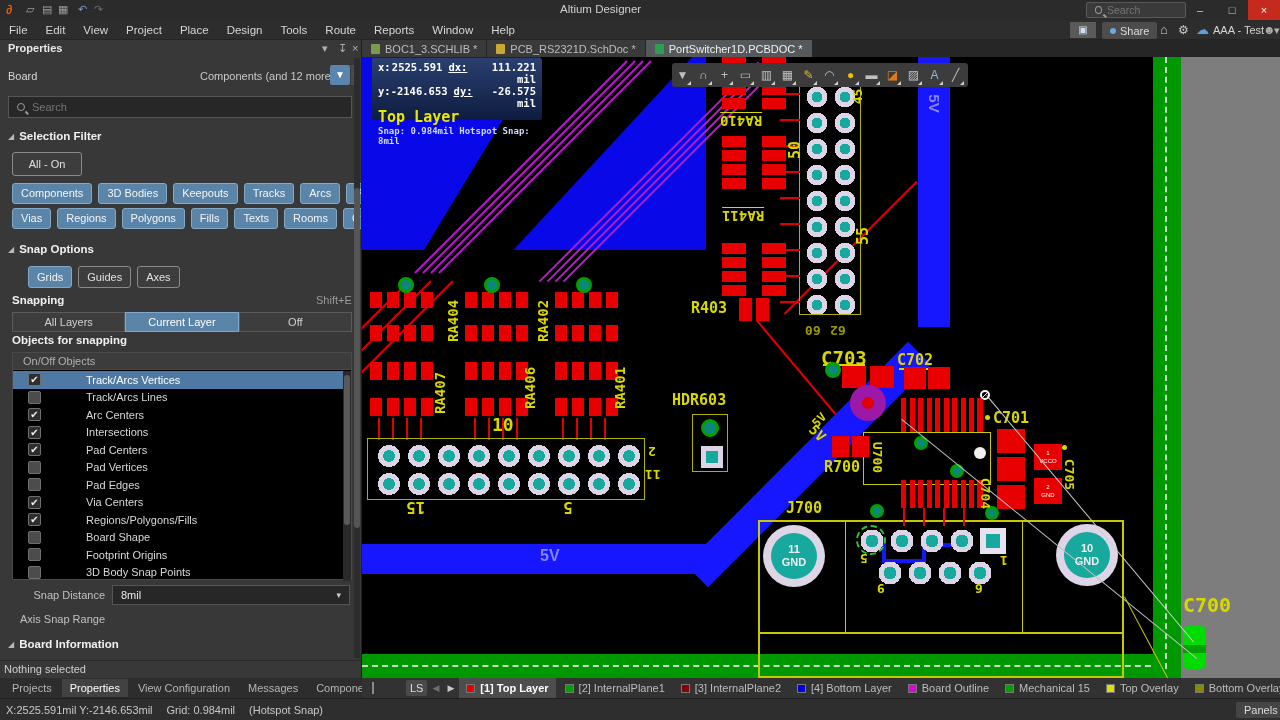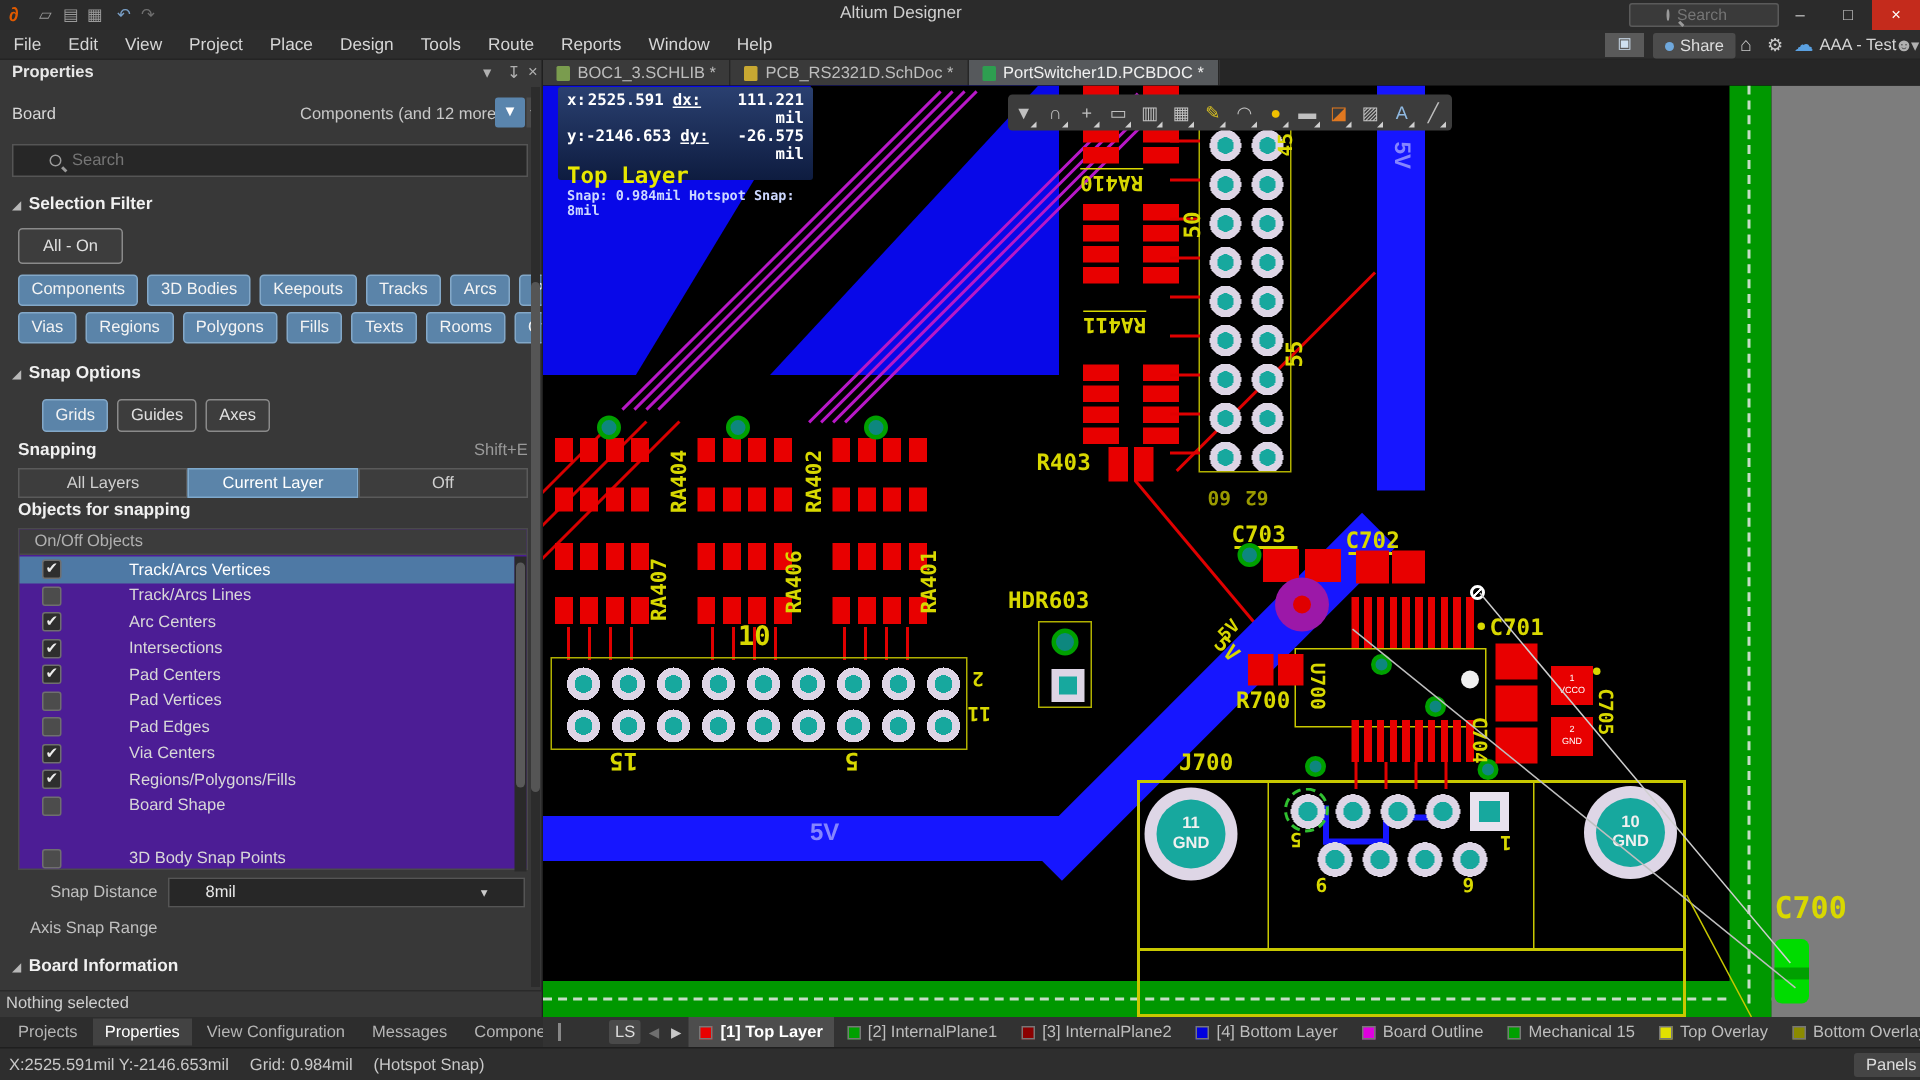--- a/index.html
+++ b/index.html
@@ -26,21 +26,21 @@
   .blue-btn { background:#5b84a9; border:1px solid #83a8c8; border-radius:3px; color:#f4f4f4; padding:0 8px; height:21px; line-height:19px; font-size:11px; white-space:nowrap; }
   .gray-btn { background:#3d3d3d; border:1px solid #8a8a8a; border-radius:3px; color:#e0e0e0; padding:0 8px; height:22px; line-height:20px; font-size:11px; }
   .seg { flex:1; text-align:center; height:20px; line-height:18px; background:#3d3d3d; border:1px solid #5a5a5a; color:#d0d0d0; }
   .seg.active { background:#5b84a9; border-color:#7fa9cc; color:#fff; }
   .orow { position:absolute; left:0; width:330px; height:17.5px; display:flex; align-items:center; }
   .orow .lbl { margin-left:45px; color:#d8d8d8; font-size:11px; }
   .orow.sel { background:#4e79a5; }
   .orow.sel .lbl { color:#fff; }
   .cb { width:13px; height:13px; margin-left:15px; background:#4c4c4c; border:1px solid #6f6f6f; border-radius:2px; color:#ececec; font-size:10px; line-height:12px; text-align:center; }
   .cb.on { background:#2e2e2e; }
-  .field { background:#272727; border:1px solid #555; color:#e8e8e8; font-size:11px; padding:0 24px; display:flex; align-items:center; }
+  .field { background:#272727; border:1px solid #555; color:#e8e8e8; font-size:11px; padding:0 8px; display:flex; align-items:center; }
   .mag { width:8px; height:8px; border:1.5px solid #9a9a9a; border-radius:50%; position:relative; display:inline-block; }
   .mag::after { content:''; position:absolute; width:4px; height:1.5px; background:#9a9a9a; left:7px; top:8px; transform:rotate(45deg); }
 
   
   #bottomtabs { left:0; top:678px; width:362px; height:20px; background:#2d2d2d; display:flex; align-items:center; gap:2px; padding-left:4px; }
   .btab { padding:0 8px; line-height:18px; color:#b5b5b5; font-size:11px; white-space:nowrap; }
   .btab.active { background:#424242; color:#fff; }
   #layerbar { left:362px; top:678px; width:918px; height:20px; background:#323232; display:flex; align-items:center; gap:2px; padding-left:10px; overflow:hidden; white-space:nowrap; }
   .ltab { display:flex; align-items:center; gap:5px; padding:0 7px; height:20px; color:#bdbdbd; font-size:11px; }
   .ltab.active { background:#4d4d4d; color:#fff; font-weight:bold; }
@@ -186,21 +186,21 @@
     </div>
     <span class="abs sec-title" style="left:12px;top:254px;">Snapping</span>
     <span class="abs" style="left:316px;top:254px;color:#9a9a9a;">Shift+E</span>
     <div class="abs row" style="left:12px;top:272px;width:340px;">
       <span class="seg">All Layers</span>
       <span class="seg active">Current Layer</span>
       <span class="seg">Off</span>
     </div>
     <span class="abs sec-title" style="left:12px;top:294px;">Objects for snapping</span>
 
-    <div class="abs" style="left:12px;top:312px;width:340px;height:228px;background:#4c1d95;border:1px solid #4a4a4a;">
+    <div class="abs" style="left:12px;top:312px;width:340px;height:228px;background:#000000;border:1px solid #4a4a4a;">
       <div class="abs" style="left:0;top:0;width:338px;height:17px;background:#3c3c3c;border-bottom:1px solid #4a4a4a;">
         <span class="abs" style="left:10px;top:2px;color:#b0b0b0;">On/Off</span>
         <span class="abs" style="left:45px;top:2px;color:#b0b0b0;">Objects</span>
       </div>
       <div class="orow sel" style="top:18px;">
           <span class="cb on">✔</span>
           <span class="lbl">Track/Arcs Vertices</span>
         </div>
       <div class="orow" style="top:35.5px;">
           <span class="cb"></span>
@@ -230,20 +230,24 @@
           <span class="cb on">✔</span>
           <span class="lbl">Via Centers</span>
         </div>
       <div class="orow" style="top:158px;">
           <span class="cb on">✔</span>
           <span class="lbl">Regions/Polygons/Fills</span>
         </div>
       <div class="orow" style="top:175.5px;">
           <span class="cb"></span>
           <span class="lbl">Board Shape</span>
+        </div>
+      <div class="orow" style="top:193px;">
+          <span class="cb"></span>
+          <span class="lbl">Footprint Origins</span>
         </div>
       <div class="orow" style="top:210.5px;">
           <span class="cb"></span>
           <span class="lbl">3D Body Snap Points</span>
         </div>
       <div class="abs" style="left:330px;top:18px;width:8px;height:210px;background:#2a2a2a;">
         <div class="abs" style="left:1px;top:4px;width:6px;height:150px;background:#5a5a5a;border-radius:3px;"></div>
       </div>
     </div>
 
@@ -372,21 +376,21 @@
     <span class="abs ylbl flip" style="left:286px;top:387px;font-size:13px;">2</span>
     <span class="abs ylbl flip" style="left:283px;top:410px;font-size:13px;">11</span>
 
     <span class="abs ylbl" style="left:310px;top:334px;font-size:15px;">HDR603</span>
     <div class="abs" style="left:330px;top:357px;width:36px;height:58px;border:1px solid #b0b000;"></div>
     <div class="abs via" style="left:339px;top:362px;width:18px;height:18px;"></div>
     <div class="abs" style="left:339px;top:389px;width:22px;height:22px;background:#ddd5e5;">
       <div class="abs" style="left:5px;top:5px;width:12px;height:12px;background:#17a89e;"></div>
     </div>
 
-    <span class="abs ylbl" style="left:459px;top:290px;font-size:15px;">C703</span>
+    <span class="abs ylbl" style="left:459px;top:290px;font-size:19px;">C703</span>
     <div class="abs" style="left:461px;top:307px;width:42px;height:2px;background:#d8d800;"></div>
     <span class="abs ylbl" style="left:535px;top:294px;font-size:15px;">C702</span>
     <div class="abs" style="left:537px;top:311px;width:42px;height:2px;background:#d8d800;"></div>
     <div class="abs via" style="left:463px;top:305px;"></div>
     <div class="abs redpad" style="left:480px;top:309px;width:24px;height:22px;"></div>
     <div class="abs redpad" style="left:508px;top:309px;width:24px;height:22px;"></div>
     <div class="abs redpad" style="left:542px;top:310px;width:22px;height:22px;"></div>
     <div class="abs redpad" style="left:566px;top:310px;width:22px;height:22px;"></div>
     <div class="abs" style="left:488px;top:328px;width:36px;height:36px;border-radius:50%;background:#9c18a8;">
       <div class="abs" style="left:12px;top:12px;width:12px;height:12px;border-radius:50%;background:#e00000;"></div>

